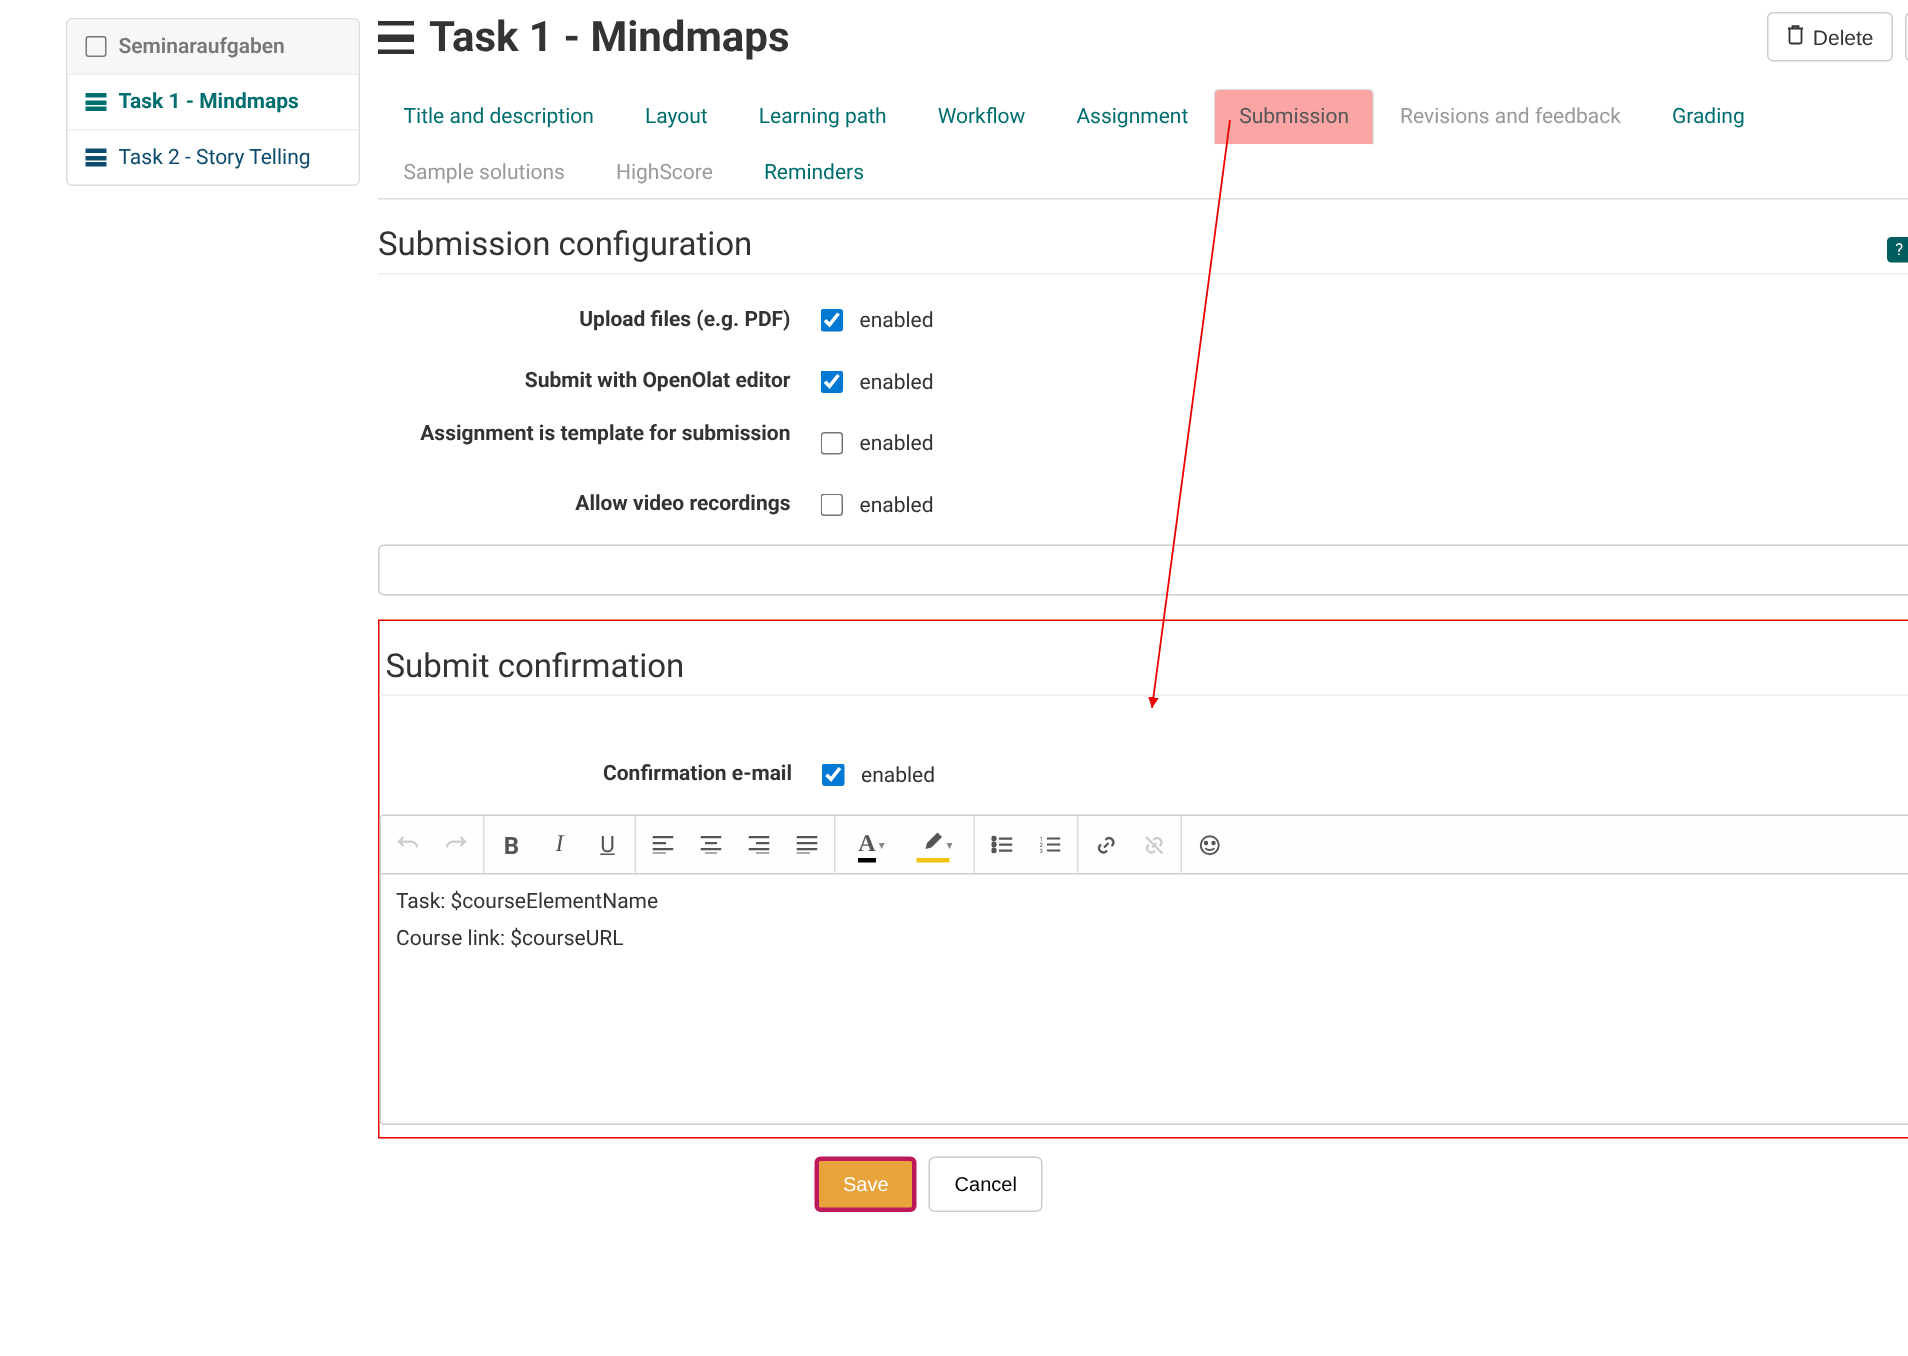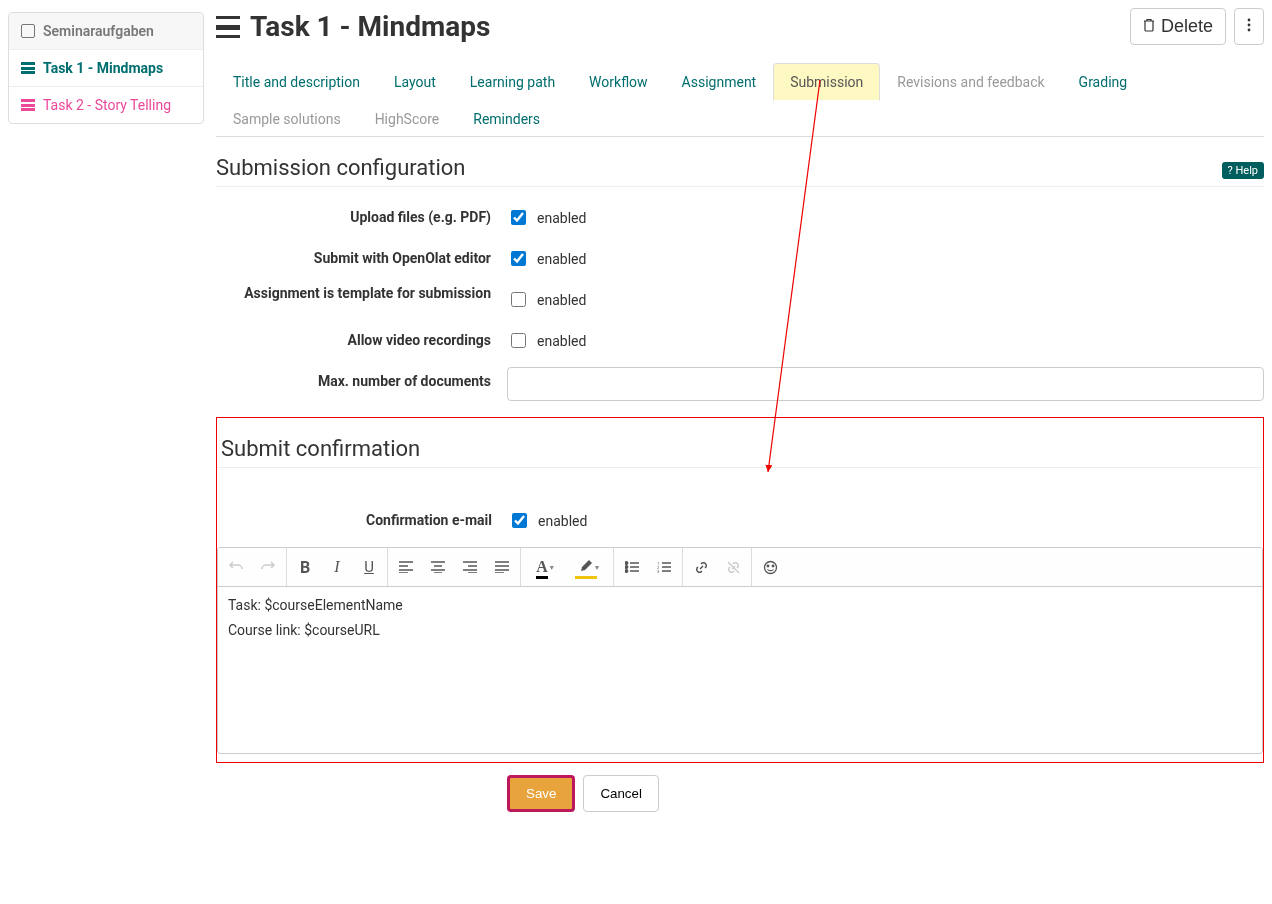--- a/index.html
+++ b/index.html
@@ -3,36 +3,36 @@
 <meta charset="utf-8">
 <style>
 body { margin: 0; font-family: -apple-system, BlinkMacSystemFont, "Segoe UI", Roboto, Helvetica, Arial, sans-serif; font-size: 14px; color: #333; background: #fff; }
 .container { display: flex; padding: 8px; width: 1272px; box-sizing: border-box; }
 .sidebar { width: 196px; flex-shrink: 0; }
 .side-panel { border: 1px solid #ddd; border-radius: 4px; overflow: hidden; margin-top: 4px; }
 .side-head { padding: 10px 12px; background: #f7f7f7; color: #777; font-weight: 600; border-bottom: 1px solid #eee; display: flex; align-items: center; gap: 8px; }
 .side-item { padding: 10px 12px; border-bottom: 1px solid #eee; display: flex; align-items: center; gap: 8px; cursor: pointer; }
 .side-item:last-child { border-bottom: none; }
 .side-item.active { color: #006e6e; font-weight: 700; }
-.side-item:not(.active) { color: #ec4899; }
+.side-item:not(.active) { color: #0c4a6e; }
 .glyph-box { width:14px; height:12px; position:relative; display:inline-block; }
 .glyph-box::before,.glyph-box::after { content:''; position:absolute; left:0; right:0; height:3px; background: currentColor; }
 .glyph-box::before { top:0; }
 .glyph-box::after { bottom:0; }
 .glyph-box .mid { position:absolute; left:0; right:0; top:4.5px; height:3px; background: currentColor; }
 .glyph-cube { width:12px; height:12px; border:1px solid currentColor; transform: rotate(0deg); border-radius:2px; display:inline-block; position:relative; }
 .main { flex: 1; padding-left: 12px; min-width: 0; }
 .titlebar { display: flex; align-items: center; gap: 8px; }
 .titlebar h1 { margin: 0; font-size: 28px; font-weight: 700; display:flex; align-items:center; gap:10px; flex:1; }
-.btn { border:1px solid #ccc; background:#fff; border-radius:4px; padding:7px 12px; cursor:pointer; color:#333; font-size:18px; display:inline-flex; align-items:center; gap:6px; }
+.btn { border:1px solid #ccc; background:#fff; border-radius:4px; padding:7px 12px; cursor:pointer; color:#333; font-size:14px; display:inline-flex; align-items:center; gap:6px; }
 .btn-icon { width:30px; justify-content:center; }
 .tabs { margin-top: 18px; display:flex; flex-wrap:wrap; gap: 0; border-bottom:1px solid #ddd; padding-bottom:0; }
 .tab { padding: 10px 16px; color:#006e6e; cursor:pointer; border:1px solid transparent; border-bottom:none; margin-bottom:-1px; }
 .tab.disabled { color:#999; cursor:default; }
-.tab.active { color:#555; border-color:#ddd; border-bottom:1px solid #fff; border-radius:4px 4px 0 0; background:#fef9c3; }
+.tab.active { color:#555; border-color:#ddd; border-bottom:1px solid #fff; border-radius:4px 4px 0 0; background:#fca5a5; }
 .section-title { font-size: 22px; font-weight: 400; margin: 18px 0 6px; color:#333; }
 .divider { border-bottom:1px solid #eee; margin-bottom:16px; position:relative; }
 .help { position:absolute; right:0; top:-24px; background:#005e5e; color:#fff; font-size:11px; padding:2px 6px; border-radius:3px; cursor:pointer; }
 .form-row { display:flex; align-items:flex-start; margin-bottom:16px; }
 .form-label { width: 275px; text-align:right; padding-right:16px; padding-top:6px; font-weight:700; color:#333; }
 .form-label.tall { padding-top:0; }
 .form-field { flex:1; min-width:0; }
 .chk { display:flex; align-items:center; gap:8px; padding-top:4px; }
 .chk input { width:15px; height:15px; accent-color:#0078d4; }
 .txt-input { width:100%; box-sizing:border-box; padding:8px 10px; border:1px solid #ccc; border-radius:4px; font-size:14px; }
@@ -48,21 +48,21 @@
 .tbtn.dis { color:#ccc; cursor:default; }
 .caret { font-size:8px; margin-left:2px; color:#888; }
 .edit-area { min-height: 150px; padding: 8px 10px; font-size:14px; line-height:1.5; }
 .edit-area p { margin: 0 0 4px 0; }
 .powered { text-align:right; font-size:10px; letter-spacing:1px; color:#888; padding:2px 8px 4px; border-top:1px solid #eee; position:relative; }
 .resize-handle { position:absolute; right:2px; bottom:2px; width:10px; height:10px; color:#999; }
 .footer-btns { display:flex; gap:8px; margin-top:12px; margin-left:291px; }
 .btn-primary { background:#e8a33d; color:#fff; border:3px solid #be185d; border-radius:4px; padding:8px 16px; cursor:pointer; }
 .btn-default { background:#fff; border:1px solid #ccc; border-radius:4px; padding:8px 16px; cursor:pointer; }
 svg.arrow { position:absolute; pointer-events:none; }
-.page-wrap { position:relative; }
+.page-wrap { position:relative;padding-left:36px; }
 .color-a { position:relative; font-weight:700; font-family:serif; font-size:16px; }
 .color-a::after { content:''; position:absolute; left:0; right:0; bottom:-3px; height:3px; background:#000; }
 .hl-a { position:relative; }
 .hl-a::after { content:''; position:absolute; left:-4px; right:-4px; bottom:-3px; height:3px; background:#f1c40f; }
 </style>
 </head>
 <body>
 
 <div class="page-wrap">
 <div class="container">
@@ -159,21 +159,20 @@
       </div>
     </div>
     <div class="form-row">
       <div class="form-label">Allow video recordings</div>
       <div class="form-field chk">
         <input type="checkbox" style="">
         <span>enabled</span>
       </div>
     </div>
     <div class="form-row">
-      <div class="form-label">Max. number of documents</div>
       <div class="form-field">
         <input class="txt-input" value="" style="">
       </div>
     </div>
 
     <div class="highlight-box">
       <h2 class="section-title" style="margin-left:4px">Submit confirmation</h2>
       <div class="divider" style="margin-left:0"></div>
 
       <div class="form-row">

